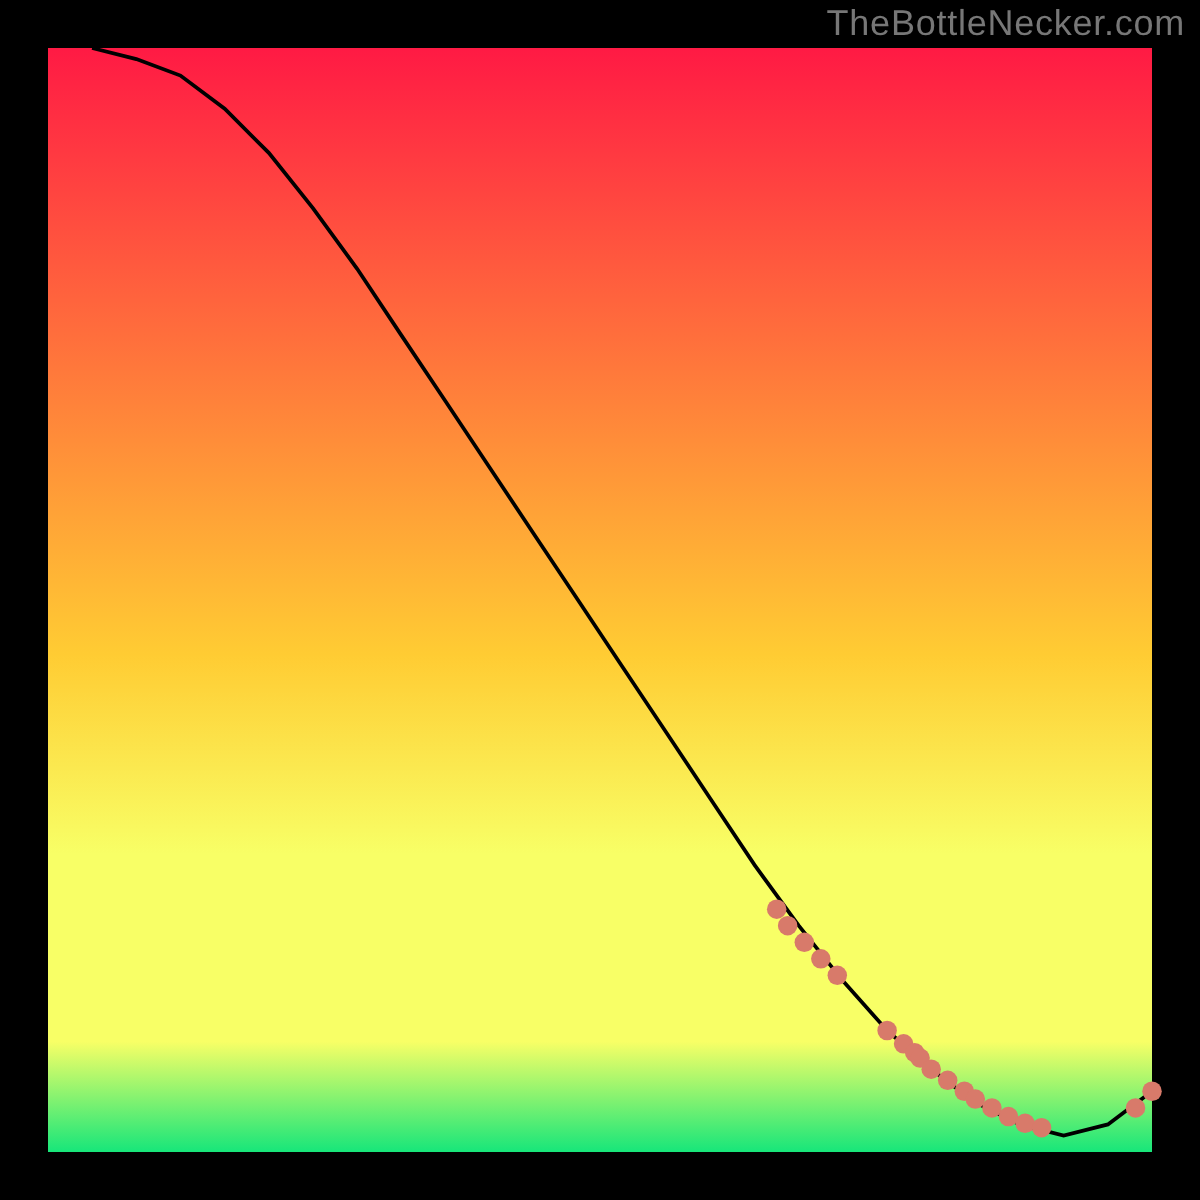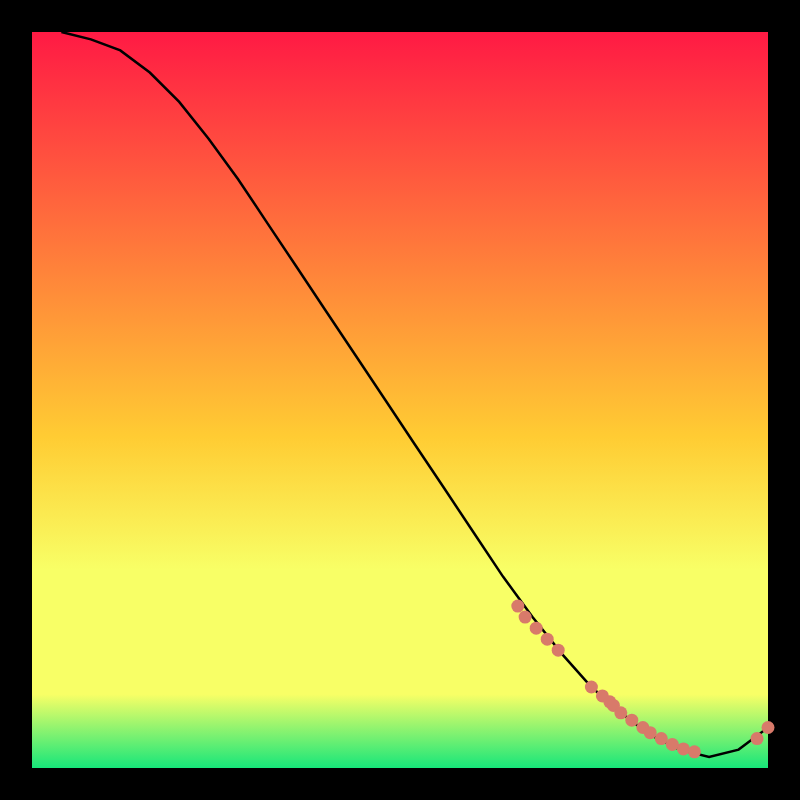--- a/index.html
+++ b/index.html
@@ -25,20 +25,21 @@
     letter-spacing: 0.5px;
   }
   svg {
     display: block;
   }
 </style>
 </head>
 <body>
 
 <div class="stage">
+  <div class="watermark">TheBottleNecker.com</div>
 
   <svg id="chart-svg" width="800" height="800" viewBox="0 0 800 800" xmlns="http://www.w3.org/2000/svg">
     <defs>
       <linearGradient id="bg-grad" x1="0" y1="0" x2="0" y2="1">
         <stop id="g0" offset="0%" stop-color="#ff1a44"></stop>
         <stop id="g1" offset="55%" stop-color="#ffcc33"></stop>
         <stop id="g2" offset="73%" stop-color="#f8ff66"></stop>
         <stop id="g3" offset="90%" stop-color="#f8ff66"></stop>
         <stop id="g4" offset="100%" stop-color="#17e67a"></stop>
       </linearGradient>

